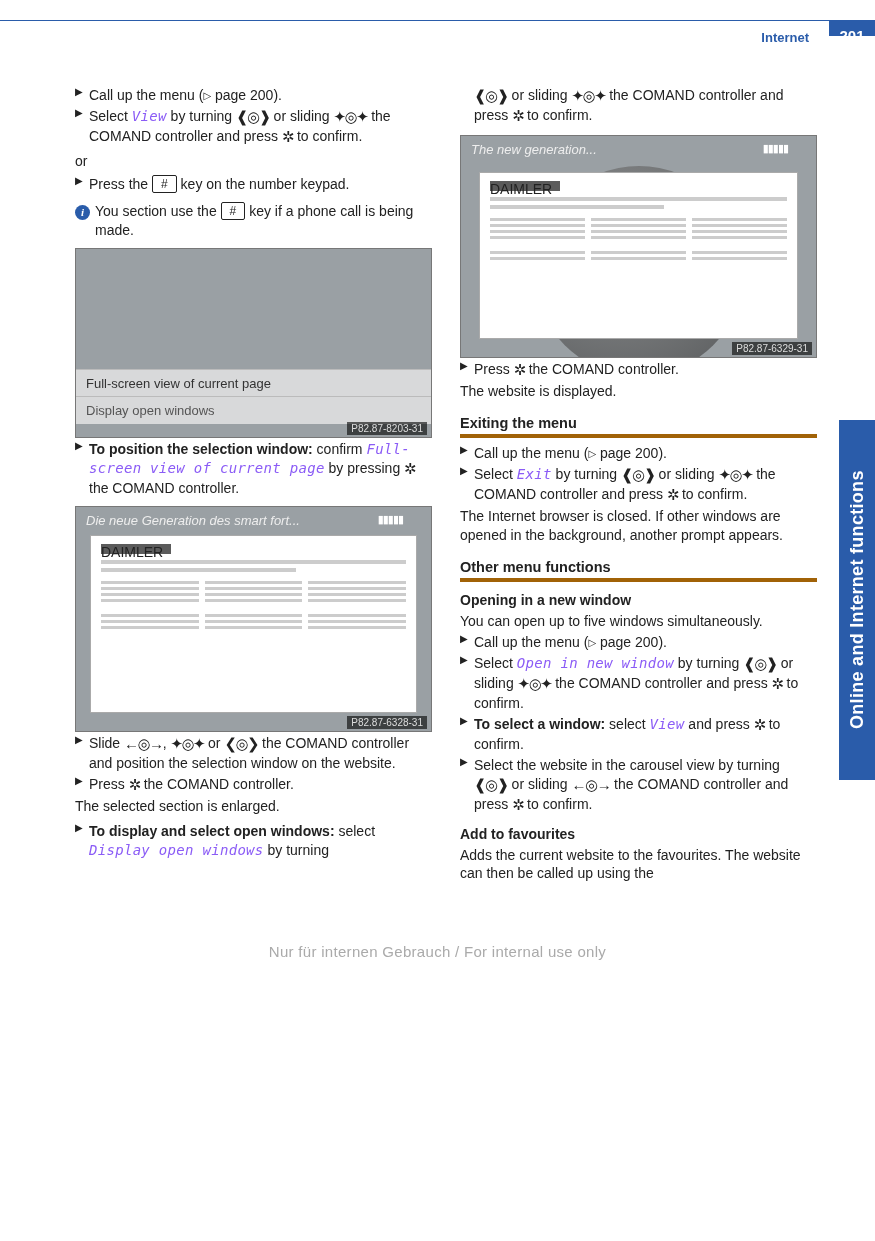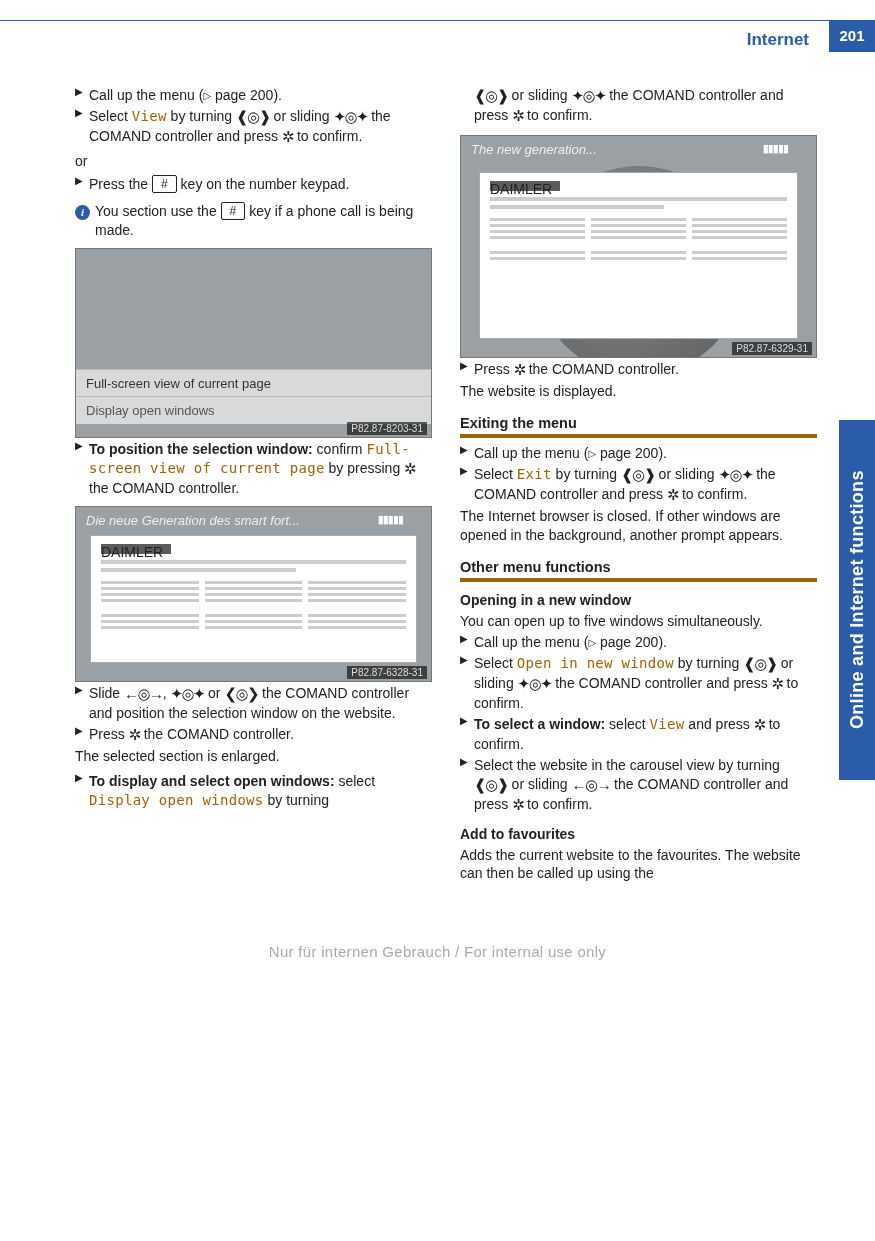--- a/index.html
+++ b/index.html
@@ -1,52 +1,52 @@
 <!DOCTYPE html>
 <html><head>
 <meta charset="utf-8">
 <style>
   * { box-sizing: border-box; margin: 0; padding: 0; }
   body { font-family: Arial, Helvetica, sans-serif; font-size: 14px; color: #222; background: #fff; width: 875px; position: relative; }
   .header-bar { position: absolute; top: 20px; left: 0; right: 0; height: 32px; }
   .header-line { border-top: 1.5px solid #2a5caa; margin: 0; }
-  .header-title { position: absolute; right: 66px; top: 10px; color: #2a5caa; font-weight: bold; font-size: 17px; }
-  .page-num-box { position: absolute; top: 20px; right: 0; width: 46px; height: 32px; background: #2a5caa; color: #fff; font-weight: bold; text-align: center; line-height: 32px; font-size: 15px; }
+  .header-title { position: absolute; right: 66px; top: 10px; color: #2a5caa; font-weight: bold; font-size: 13px; }
+  .page-num-box { position: absolute; top: 20px; right: 0; width: 46px; height: 16px; background: #2a5caa; color: #fff; font-weight: bold; text-align: center; line-height: 32px; font-size: 15px; }
   .side-tab { position: absolute; right: 0; top: 420px; width: 36px; height: 360px; background: #2a5caa; color: #fff; font-weight: bold; font-size: 18px; writing-mode: vertical-rl; transform: rotate(180deg); text-align: center; display: flex; align-items: center; justify-content: center; letter-spacing: 0.3px; }
   .content { display: flex; gap: 28px; padding: 84px 58px 40px 75px; }
   .col { width: 50%; }
   .step { display: flex; margin: 2px 0 2px 0; line-height: 1.35; }
   .step .marker { flex: 0 0 14px; }
   .step .body { flex: 1; }
   .indent { margin-left: 14px; line-height: 1.35; margin-bottom: 2px; }
   .or { margin: 6px 0; }
   .info-row { display: flex; margin: 8px 0 8px 0; line-height: 1.35; }
   .info-icon { flex: 0 0 20px; height: 16px; }
   .info-icon-inner { display: inline-block; width: 15px; height: 15px; border-radius: 50%; background: #2a5caa; color: #fff; font-weight: bold; font-size: 11px; text-align: center; line-height: 15px; font-style: italic; font-family: Georgia, serif; }
   .keycap { display: inline-block; border: 1px solid #222; border-radius: 2px; padding: 0 8px; font-size: 12px; line-height: 16px; vertical-align: 1px; }
   .screenshot { width: 100%; background: #9aa0a4; border: 1px solid #777; margin: 8px 0 2px 0; position: relative; overflow: hidden; }
   .shot1 { height: 190px; }
-  .shot2 { height: 176px; }
+  .shot2 { height: 226px; }
   .shot3 { height: 223px; padding-left: 36px; }
   .shot-label { position: absolute; right: 4px; bottom: 2px; background: rgba(0,0,0,0.6); color: #ddd; font-size: 10px; padding: 1px 4px; }
   .shot-textbar { position: absolute; left: 0; right: 0; height: 28px; background: #d8d9da; color: #333; font-size: 13px; display: flex; align-items: center; padding-left: 10px; border-top: 1px solid #bbb; }
   .shot-textbar.b1 { bottom: 40px; }
   .shot-textbar.b2 { bottom: 13px; color: #555; }
   .shot-title { position: absolute; top: 6px; left: 10px; color: #eee; font-style: italic; font-size: 13px; }
   .shot-dots { position: absolute; top: 6px; right: 28px; color: #fff; font-size: 11px; letter-spacing: -1px; }
   .shot-page { position: absolute; background: #fff; border: 1px solid #aaa; }
   .shot2 .shot-page { top: 28px; left: 14px; right: 14px; bottom: 18px; }
   .shot3 .shot-page { top: 36px; left: 18px; right: 18px; bottom: 18px; }
   .shot-page .ph-row { height: 4px; background: #ccc; margin: 4px 10px; }
   .shot-page .ph-head { height: 10px; background: #5b5b5b; margin: 8px 10px 6px 10px; width: 70px; }
   .shot-page .ph-cols { display:flex; gap:6px; margin: 6px 10px; }
   .shot-page .ph-cols div { flex:1; }
   .shot-page .ph-cols span { display:block; height:3px; background:#ccc; margin:3px 0; }
   .shot3 .globe { position: absolute; top: 30px; left: 50%; transform: translateX(-50%); width: 210px; height: 210px; border-radius: 50%; background: radial-gradient(circle at 40% 35%, #888, #333); opacity: 0.65; }
-  .cmd { font-family: "Lucida Console", Monaco, monospace; color: #a16207; letter-spacing: 0.3px; }
+  .cmd { font-family: "Lucida Console", Monaco, monospace; color: #8b5cf6; letter-spacing: 0.3px; font-style: italic; }
   b { font-weight: bold; }
   .sect-head { font-weight: bold; margin: 14px 0 6px 0; border-bottom: 4px solid #a16207; padding-bottom: 3px; font-size: 14.5px; }
   .sub-head { font-weight: bold; margin: 10px 0 4px 0; font-size: 14px; }
   .para { line-height: 1.35; margin: 2px 0; }
   .footer { text-align: center; color: #aaa; font-size: 15px; letter-spacing: 0.3px; margin-top: 18px; padding-bottom: 20px; font-family: Arial, sans-serif; }
   .tri { font-size: 10px; position: relative; top: -1px; }
   .ctrl { font-size: 15px; letter-spacing: -1.5px; vertical-align: -1px; }
 </style>
 </head>
 <body>

